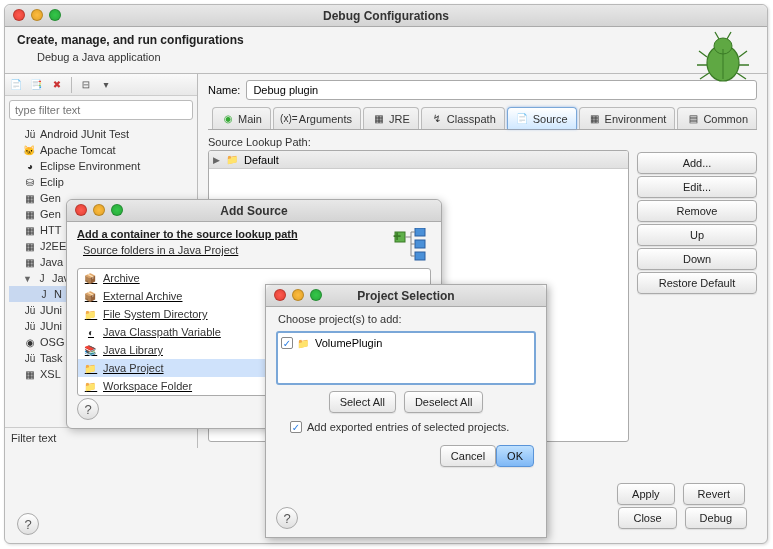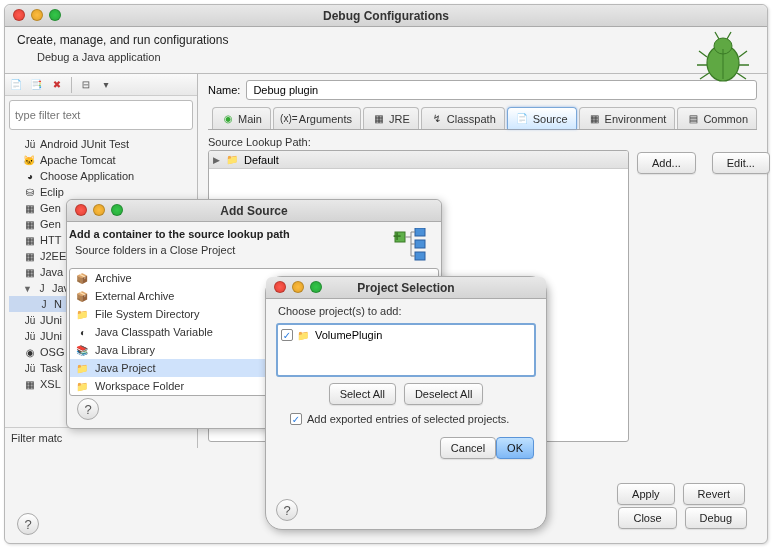--- a/index.html
+++ b/index.html
@@ -9,33 +9,33 @@
 .window { position: absolute; left: 4px; top: 4px; width: 764px; height: 540px; background: #f4f4f4; border: 1px solid #b8b8b8; border-radius: 6px; box-shadow: 1px 1px 3px rgba(0,0,0,.15); }
 .titlebar { height: 22px; background: linear-gradient(#e8e8e8,#d4d4d4); border-bottom: 1px solid #aaa; border-radius: 6px 6px 0 0; position: relative; font-weight: bold; }
 .traffic { position: absolute; left: 8px; top: 4px; display: flex; gap: 6px; }
 .tl { width: 12px; height: 12px; border-radius: 50%; border: 1px solid rgba(0,0,0,.2); }
 .tl.red { background: radial-gradient(#fd5c51,#e33e32); }
 .tl.yel { background: radial-gradient(#fdbc40,#e1a126); }
 .tl.grn { background: radial-gradient(#34c749,#28a73a); }
 .title-center { text-align: center; line-height: 22px; font-size: 12px; color: #333; }
 
 .header-band { padding: 6px 12px 10px; position: relative; }
-.header-title { font-size: 12px; font-weight: normal; color: #222; }
+.header-title { font-size: 12px; font-weight: bold; color: #222; }
 .header-sub { font-size: 11px; color: #333; margin: 4px 0 0 20px; }
 .bug-icon { position: absolute; right: 16px; top: 2px; width: 56px; height: 56px; }
 
 .content { display: flex; border-top: 1px solid #bbb; height: 375px; }
 
 
 .leftcol { width: 195px; border-right: 1px solid #bbb; background: #f4f4f4; display: flex; flex-direction: column; }
 .toolbar { height: 22px; padding: 2px 4px; display: flex; align-items: center; gap: 4px; border-bottom: 1px solid #ccc; background: linear-gradient(#fafafa,#e8e8e8); }
 .tool-ic { width: 16px; height: 16px; display: inline-flex; align-items: center; justify-content: center; font-size: 10px; color: #555; }
 .tool-sep { width: 1px; height: 16px; background: #bbb; margin: 0 2px; }
 .filter-row { padding: 4px; }
-.filter-input { width: 100%; height: 30px; border: 1px solid #bbb; border-radius: 3px; padding: 1px 5px; font-size: 11px; background: #fff; }
+.filter-input { width: 100%; height: 20px; border: 1px solid #bbb; border-radius: 3px; padding: 1px 5px; font-size: 11px; background: #fff; }
 .tree { flex: 1; overflow: hidden; padding: 2px 4px; font-size: 11px; background: #f4f4f4; }
 .tree-row { display: flex; align-items: center; height: 16px; padding-left: 4px; gap: 3px; white-space: nowrap; color: #333; }
 .tree-row.l1 { padding-left: 14px; }
 .tree-row.l2 { padding-left: 28px; }
 .tree-row.sel { background: #c8d8f0; }
 .tw { width: 9px; height: 9px; display: inline-block; color: #666; font-size: 9px; }
 .ic16 { width: 14px; height: 14px; display: inline-flex; align-items: center; justify-content: center; font-size: 10px; }
 .filter-bottom { padding: 4px 6px; border-top: 1px solid #ccc; font-size: 11px; color: #333; }
 
 
@@ -45,43 +45,43 @@
 .tabs-row { display: flex; align-items: flex-end; border-bottom: 1px solid #aaa; height: 24px; gap: 2px; padding-left: 4px; }
 .tab { display: flex; align-items: center; gap: 3px; padding: 3px 8px; background: linear-gradient(#f4f4f4,#e4e4e4); border: 1px solid #bbb; border-bottom: none; border-radius: 4px 4px 0 0; font-size: 11px; color: #333; height: 22px; white-space: nowrap; }
 .tab.active { background: linear-gradient(#ffffff,#d0e8ff); border-color: #7aa7d8; box-shadow: 0 0 3px rgba(80,140,220,.6); }
 .tab .ic16 { width: 14px; height: 14px; }
 
 .lookup-area { display: flex; gap: 8px; margin-top: 6px; flex: 1; }
 .lookup-list { flex: 1; display: flex; flex-direction: column; }
 .lookup-label { font-size: 11px; color: #333; margin-bottom: 2px; }
 .lookup-box { flex: 1; background: #fff; border: 1px solid #aaa; border-radius: 3px; overflow: hidden; }
 .lookup-header-row { display: flex; align-items: center; background: linear-gradient(#f0f0f0,#e0e0e0); border-bottom: 1px solid #ccc; height: 18px; padding-left: 4px; gap: 4px; font-size: 11px; }
-.lookup-btns { width: 120px; display: flex; flex-direction: row; gap: 16px; padding-top: 16px; }
+.lookup-btns { width: 120px; display: flex; flex-direction: column; gap: 2px; padding-top: 16px; }
 
 
 .btn { height: 22px; padding: 0 14px; background: linear-gradient(#ffffff,#e6e6e6); border: 1px solid #aaa; border-radius: 4px; font-size: 11px; color: #222; cursor: pointer; box-shadow: 0 1px 1px rgba(0,0,0,.08); }
 .btn.def { background: linear-gradient(#bfe1ff,#7fb8f6); border-color: #5a94d8; color: #111; }
 .btn.small { padding: 0 10px; }
 
 .main-btn-row { display: flex; justify-content: flex-end; gap: 8px; padding: 8px 12px 0; position: absolute; right: 10px; bottom: 38px; width: 540px; }
 .dialog-btn-row { display: flex; justify-content: flex-end; gap: 8px; padding: 8px 12px; position: absolute; right: 8px; bottom: 6px; }
 
 .help { width: 22px; height: 22px; border-radius: 50%; background: linear-gradient(#fff,#e0e0e0); border: 1px solid #aaa; display: inline-flex; align-items: center; justify-content: center; font-size: 13px; color: #555; position: absolute; }
 
 
 .dlg2 { position: absolute; left: 66px; top: 199px; width: 376px; height: 230px; background: #f4f4f4; border: 1px solid #aaa; border-radius: 6px; box-shadow: 2px 2px 8px rgba(0,0,0,.25); }
-.dlg2 .body { padding: 6px 2px; }
+.dlg2 .body { padding: 6px 10px; text-decoration: underline; }
 .dlg2 .bold { font-weight: bold; font-size: 11px; color: #222; }
 .dlg2 .sub { font-size: 11px; color: #333; margin: 4px 0 0 6px; }
 .dlg2 .listbox { margin-top: 12px; background: #fff; border: 1px solid #aaa; border-radius: 3px; height: 128px; overflow-y: auto; }
 .list-row { display: flex; align-items: center; height: 18px; padding-left: 6px; gap: 5px; font-size: 11px; color: #333; }
 .list-row.sel { background: #cfe2fb; }
 
 
-.dlg3 { position: absolute; left: 265px; top: 276px; width: 282px; height: 254px; background: #f4f4f4; border: 1px solid #aaa; border-radius: 17px; box-shadow: 2px 2px 8px rgba(0,0,0,.3); }
+.dlg3 { position: absolute; left: 265px; top: 284px; width: 282px; height: 254px; background: #f4f4f4; border: 1px solid #aaa; border-radius: 0; box-shadow: 2px 2px 8px rgba(0,0,0,.3); }
 .dlg3 .proj-list { margin: 6px 10px; height: 54px; background: #fff; border: 2px solid #7aa7d8; border-radius: 3px; padding: 3px; }
 .proj-row { display: flex; align-items: center; gap: 4px; font-size: 11px; }
 .checkbox { width: 12px; height: 12px; border: 1px solid #888; border-radius: 2px; display: inline-flex; align-items: center; justify-content: center; color: #2a7de1; font-size: 10px; background: #fff; }
 .checkbox.checked::before { content: "✓"; }
 .dlg3 .sel-btns { display: flex; justify-content: center; gap: 8px; margin: 6px 0; align-items: flex-end; }
 .dlg3 .opt-row { display: flex; align-items: center; gap: 5px; padding: 2px 24px; font-size: 11px; color: #333; }
 .dlg3 .btm-row { display: flex; justify-content: flex-end; padding: 10px 12px 0; }
 
 
 .folder-ic { color: #d6a531; }
@@ -131,21 +131,21 @@
         <div class="tree-row l1">
             <span class="ic16">Jü</span>
             <span>Android JUnit Test</span>
           </div>
         <div class="tree-row l1">
             <span class="ic16">🐱</span>
             <span>Apache Tomcat</span>
           </div>
         <div class="tree-row l1">
             <span class="ic16">◕</span>
-            <span>Choose Application</span>
+            <span>Eclipse Environment</span>
           </div>
         <div class="tree-row l1">
             <span class="ic16">⛁</span>
             <span>Eclip</span>
           </div>
         <div class="tree-row l1">
             <span class="ic16">▦</span>
             <span>Gen</span>
           </div>
         <div class="tree-row l1">
@@ -187,21 +187,21 @@
           </div>
         <div class="tree-row l1">
             <span class="ic16">Jü</span>
             <span>Task</span>
           </div>
         <div class="tree-row l1">
             <span class="ic16">▦</span>
             <span>XSL</span>
           </div>
       </div>
-      <div class="filter-bottom">Filter matc</div>
+      <div class="filter-bottom">Filter text</div>
     </div>
 
     <div class="rightcol">
       <div class="name-row">
         <span>Name:</span>
         <input class="name-input" value="Debug plugin" style="">
       </div>
       <div class="tabs-row">
         <div class="tab">
             <span class="ic16 glyph-grn">◉</span>
@@ -272,21 +272,21 @@
   <div class="titlebar">
     <div class="traffic">
       <div class="tl red"></div>
       <div class="tl yel"></div>
       <div class="tl grn"></div>
     </div>
     <div class="title-center">Add Source</div>
   </div>
   <div class="body">
     <div class="bold">Add a container to the source lookup path</div>
-    <div class="sub">Source folders in a Close Project</div>
+    <div class="sub">Source folders in a Java Project</div>
     <svg style="position:absolute; right:12px; top:28px;" width="36" height="36">
       <rect x="2" y="4" width="10" height="10" fill="#5fb04a" stroke="#3a7a26"></rect>
       <rect x="22" y="0" width="10" height="8" fill="#4a90d8" stroke="#2a5fa0"></rect>
       <rect x="22" y="12" width="10" height="8" fill="#4a90d8" stroke="#2a5fa0"></rect>
       <rect x="22" y="24" width="10" height="8" fill="#4a90d8" stroke="#2a5fa0"></rect>
       <path d="M12 9 L18 9 L18 4 L22 4 M18 9 L18 16 L22 16 M18 16 L18 28 L22 28" stroke="#888" fill="none"></path>
       <text x="0" y="13" font-size="14" fill="#3a7a26" font-weight="bold">+</text>
     </svg>
     <div class="listbox">
       <div class="list-row">

